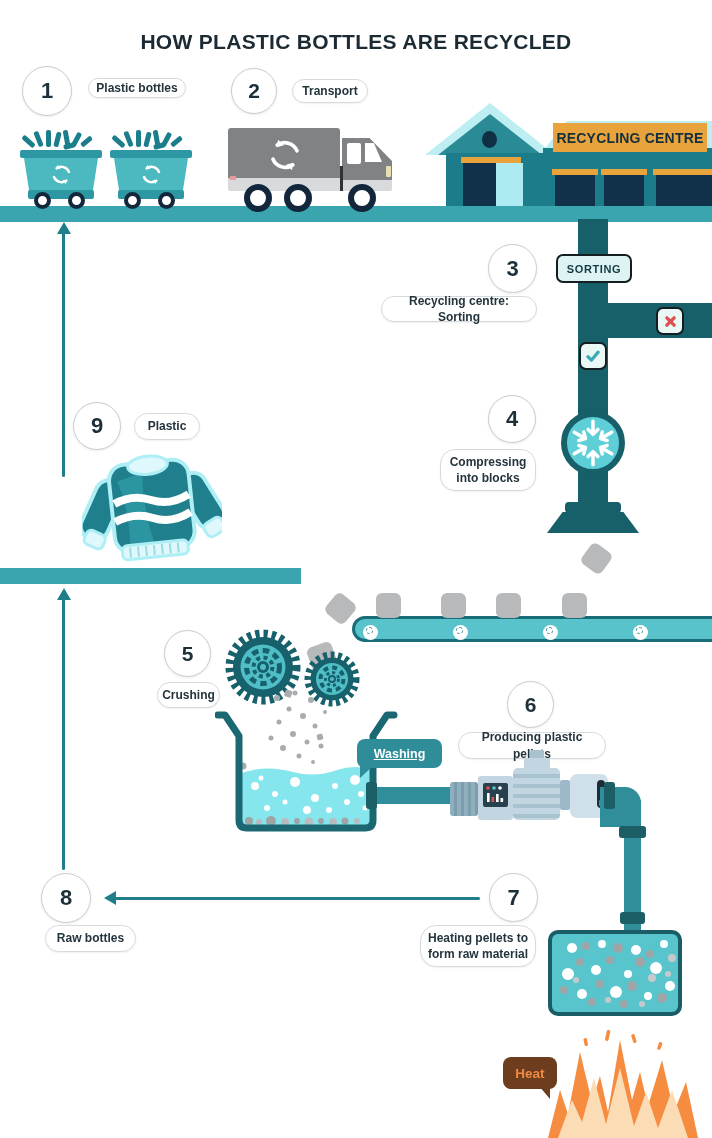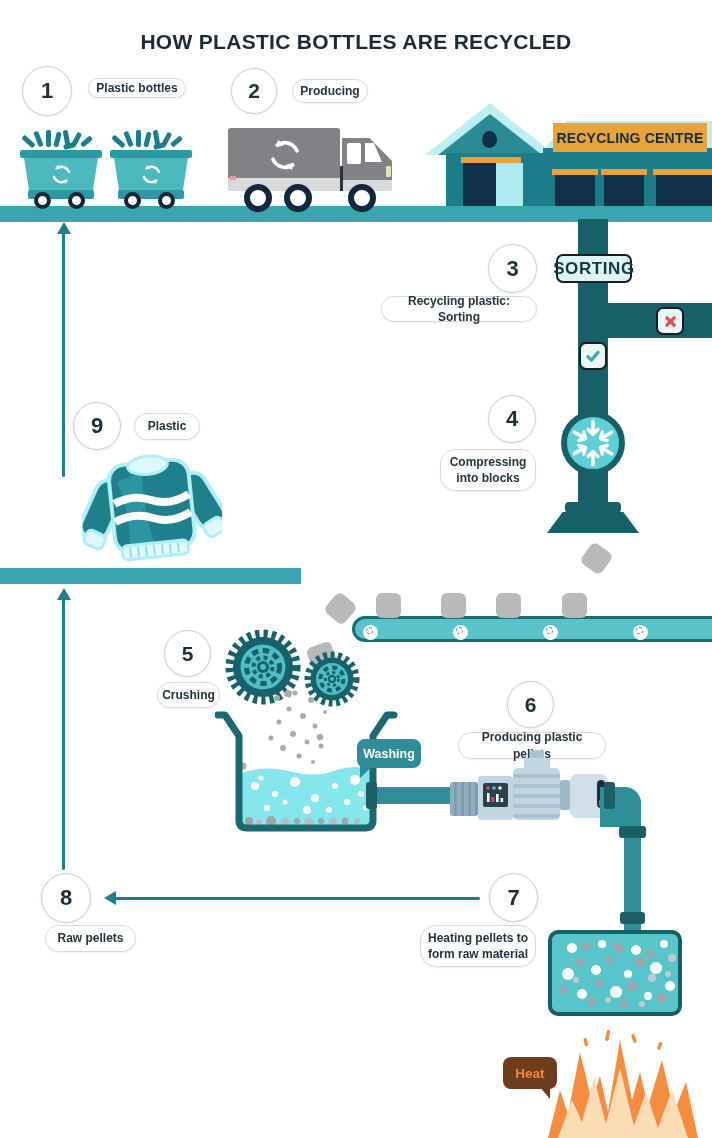--- a/index.html
+++ b/index.html
@@ -39,39 +39,39 @@
   .roller::after{content:"";position:absolute;left:2.6px;top:2.6px;width:7px;height:7px;border-radius:50%;
          border:1.6px dashed #3d9aa4;box-sizing:border-box;}
   .banner{position:absolute;background:#2e8d99;border-radius:8px;color:#fff;font-weight:bold;
          font-size:12.5px;display:flex;align-items:center;justify-content:center;}
   .banner.washing::after{content:"";position:absolute;left:3px;bottom:-10px;width:0;height:0;
          border-top:12px solid #2e8d99;border-right:13px solid transparent;}
   .banner.heat{background:#6e3d1e;color:#ef8a45;font-size:13.5px;}
   .banner.heat::after{content:"";position:absolute;right:7px;bottom:-10px;width:0;height:0;
          border-top:13px solid #6e3d1e;border-left:11px solid transparent;}
   .sign-sorting{position:absolute;background:#ddf3f4;border:2.5px solid #141d1f;border-radius:7px;
-         color:#123a42;font-weight:bold;font-size:17px;letter-spacing:.6px;
+         color:#123a42;font-weight:bold;font-size:11px;letter-spacing:.6px;
          display:flex;align-items:center;justify-content:center;box-sizing:border-box;}
   .sign-building{position:absolute;background:#e8a33d;color:#14303c;font-weight:800;font-size:14px;
          letter-spacing:.2px;display:flex;align-items:center;justify-content:center;}
 </style>
 </head>
 <body>
 
 <div id="canvas">
 
   <div class="title">HOW PLASTIC BOTTLES ARE RECYCLED</div>
 
   <div class="bar" style="left:0;top:206px;width:712px;height:16px;"></div>
 
   <div class="step-circle" style="left:22px;top:66px;width:50px;height:50px;font-size:22px;">1</div>
   <div class="pill round" style="left:88px;top:78px;width:98px;height:20px;">Plastic bottles</div>
 
   <div class="step-circle" style="left:231px;top:68px;width:46px;height:46px;font-size:21px;">2</div>
-  <div class="pill round" style="left:292px;top:79px;width:76px;height:24px;">Producing</div>
+  <div class="pill round" style="left:292px;top:79px;width:76px;height:24px;">Transport</div>
 
   <div class="cart" style="left:20px;top:128px;">
     <i class="bt" style="left:6px;top:6px;height:15px;transform:rotate(-48deg)"></i>
     <i class="bt" style="left:16px;top:3px;height:16px;transform:rotate(-22deg)"></i>
     <i class="bt" style="left:26px;top:2px;height:17px"></i>
     <i class="bt" style="left:35px;top:4px;height:15px;transform:rotate(14deg)"></i>
     <i class="bt" style="left:44px;top:2px;height:16px;transform:rotate(-10deg)"></i>
     <i class="bt" style="left:54px;top:4px;height:15px;transform:rotate(28deg)"></i>
     <i class="bt" style="left:64px;top:7px;height:13px;transform:rotate(50deg)"></i>
     <i class="bt" style="left:47px;top:12px;height:12px;transform:rotate(75deg)"></i>
@@ -153,21 +153,21 @@
     <div class="abs" style="left:179px;top:72px;width:40px;height:31px;background:#11314b;"></div>
     <div class="abs" style="left:231px;top:72px;width:56px;height:31px;background:#11314b;"></div>
   </div>
 
   <div class="pipe" style="left:578px;top:219px;width:30px;height:293px;"></div>
   <div class="pipe" style="left:607px;top:303px;width:105px;height:35px;"></div>
 
   <div class="sign-sorting" style="left:556px;top:254px;width:76px;height:29px;">SORTING</div>
 
   <div class="step-circle" style="left:488px;top:244px;width:49px;height:49px;font-size:22px;">3</div>
-  <div class="pill round" style="left:381px;top:296px;width:156px;height:26px;">Recycling plastic: Sorting</div>
+  <div class="pill round" style="left:381px;top:296px;width:156px;height:26px;">Recycling centre: Sorting</div>
 
   <div class="badge" style="left:656px;top:307px;">
     <svg width="17" height="17" viewBox="0 0 28 28">
       <path d="M8,8 L20,20 M20,8 L8,20" stroke="#e04f4f" stroke-width="5.5" stroke-linecap="round" fill="none"></path>
     </svg>
   </div>
   <div class="badge" style="left:579px;top:342px;">
     <svg width="18" height="18" viewBox="0 0 28 28">
       <path d="M6,15 L11.5,20.5 L22,8" stroke="#3fa8b5" stroke-width="5" stroke-linecap="round" stroke-linejoin="round" fill="none"></path>
     </svg>
@@ -314,21 +314,21 @@
       <circle cx="82" cy="131" r="3" fill="#9fa4a7"></circle>
         <circle cx="94" cy="132" r="4.5" fill="#b9bcbe"></circle>
       <circle cx="106" cy="131" r="3" fill="#9fa4a7"></circle>
         <circle cx="118" cy="132" r="4" fill="#b9bcbe"></circle>
       <circle cx="130" cy="131" r="3.5" fill="#9fa4a7"></circle>
         <circle cx="142" cy="131" r="3" fill="#b9bcbe"></circle>
     </g>
     <path d="M3,25 L10,25 L24,46 L24,130 Q24,138 32,138 L150,138 Q158,138 158,130 L158,46 L172,25 L179,25" fill="none" stroke="#1b6873" stroke-width="7" stroke-linecap="round" stroke-linejoin="round"></path>
   </svg>
 
-  <div class="banner washing" style="left:357px;top:739px;width:64px;height:29px;">Washing</div>
+  <div class="banner washing" style="left:357px;top:739px;width:85px;height:29px;text-decoration:underline;">Washing</div>
 
   <div class="step-circle" style="left:507px;top:681px;width:47px;height:47px;font-size:21px;">6</div>
   <div class="pill round" style="left:458px;top:732px;width:148px;height:27px;">Producing plastic pellets</div>
 
   <div class="pipe2" style="left:374px;top:787px;width:80px;height:17px;"></div>
   <div class="collar" style="left:366px;top:782px;width:11px;height:27px;"></div>
   <div class="abs" style="left:450px;top:750px;width:160px;height:72px;">
     <div class="abs" style="left:0;top:32px;width:28px;height:34px;border-radius:3px;background:repeating-linear-gradient(90deg,#8fafbf 0 4px,#7d9cad 4px 7px);"></div>
     <div class="abs" style="left:28px;top:26px;width:35px;height:44px;background:#c2d6e1;border-radius:3px;"></div>
     <svg class="abs" style="left:33px;top:33px;" width="25" height="24" viewBox="0 0 25 24">
@@ -355,21 +355,21 @@
   <div class="collar" style="left:619px;top:826px;width:27px;height:12px;"></div>
   <div class="collar" style="left:620px;top:912px;width:25px;height:12px;"></div>
 
   <div class="step-circle" style="left:489px;top:873px;width:49px;height:49px;font-size:22px;">7</div>
   <div class="pill" style="left:420px;top:925px;width:116px;height:42px;">Heating pellets to form raw material</div>
 
   <div class="arrow-left" style="left:104px;top:891px;"></div>
   <div class="abs" style="left:114px;top:897px;width:366px;height:3.2px;background:#1f7e8a;border-radius:2px;"></div>
 
   <div class="step-circle" style="left:41px;top:873px;width:50px;height:50px;font-size:22px;">8</div>
-  <div class="pill round" style="left:45px;top:925px;width:91px;height:27px;">Raw pellets</div>
+  <div class="pill round" style="left:45px;top:925px;width:91px;height:27px;">Raw bottles</div>
 
   <div class="abs" style="left:548px;top:930px;width:134px;height:86px;background:#58c5cd;border:4px solid #1a5d66;border-radius:10px;box-sizing:border-box;">
     <svg width="126" height="78" viewBox="0 0 126 78">
       <g fill="#ffffff">
         <circle cx="20" cy="14" r="5"></circle>
           <circle cx="50" cy="10" r="4"></circle>
           <circle cx="84" cy="16" r="5"></circle>
         <circle cx="112" cy="10" r="4"></circle>
           <circle cx="16" cy="40" r="6"></circle>
           <circle cx="44" cy="36" r="5"></circle>

